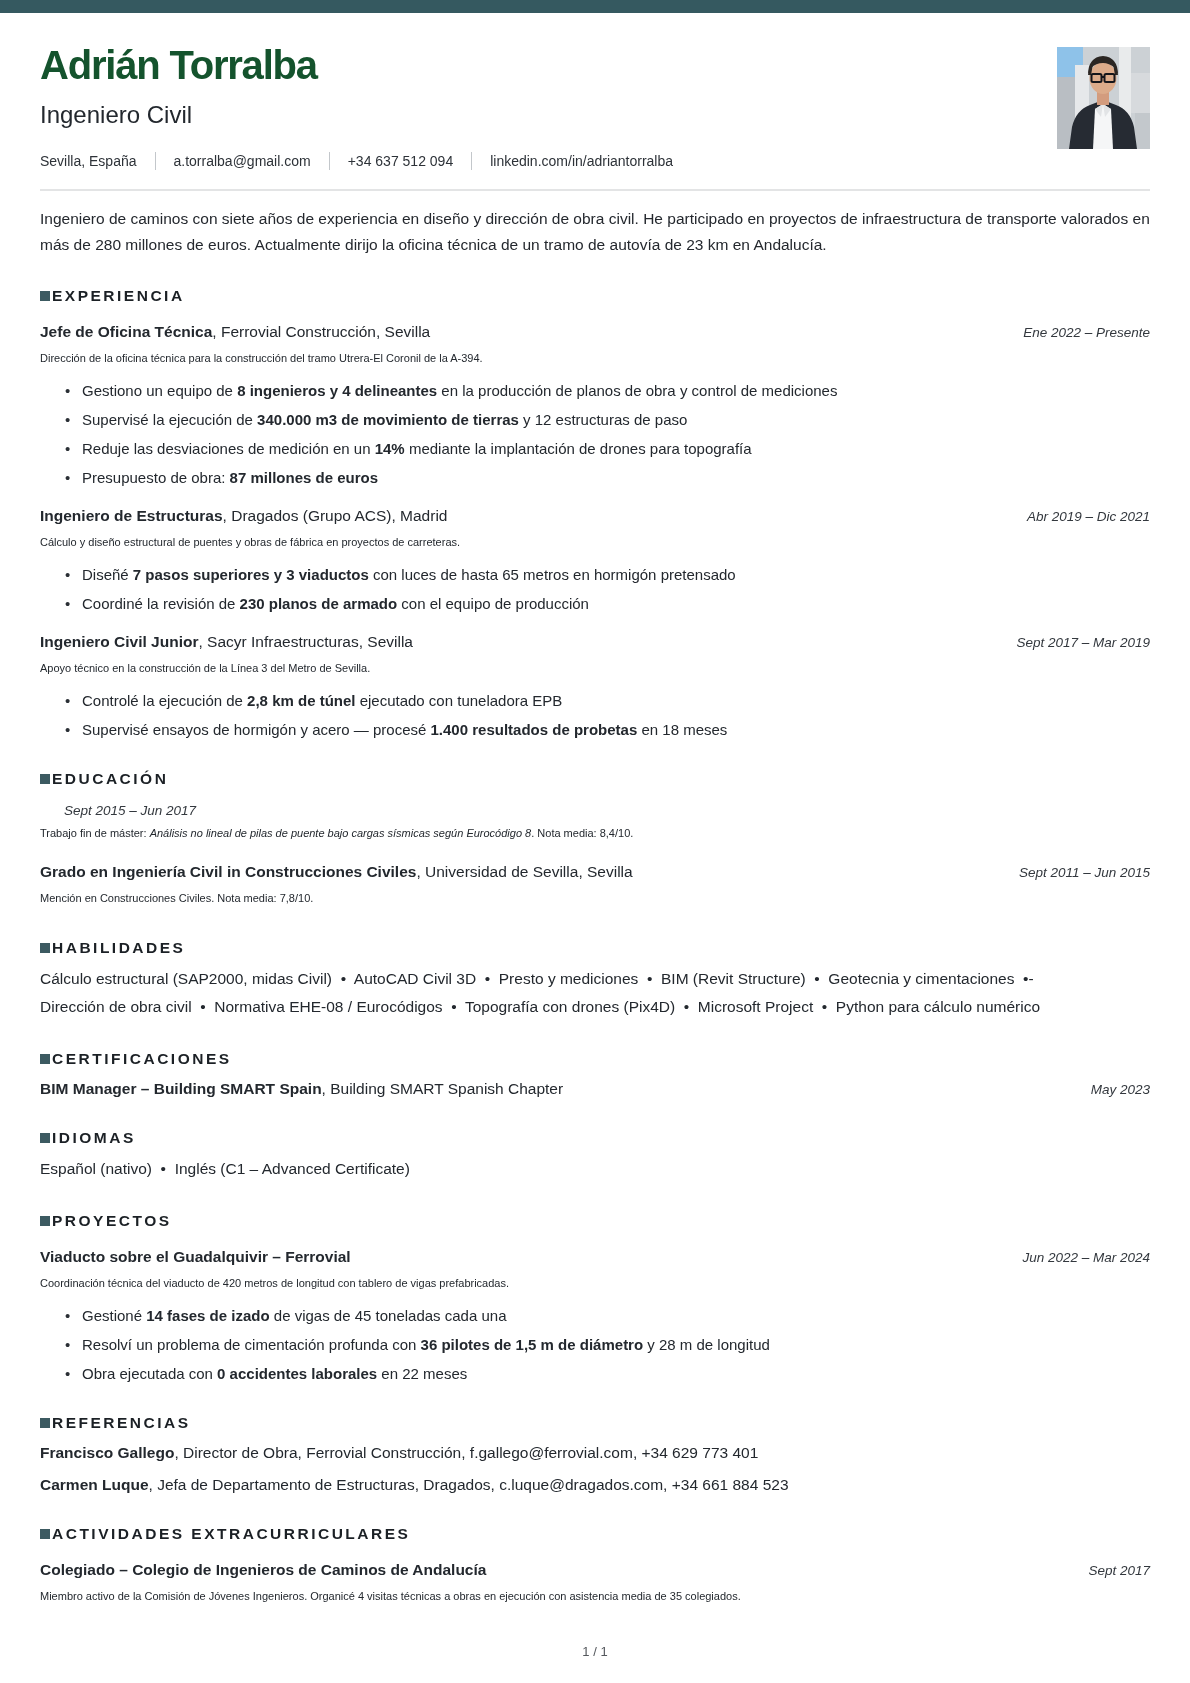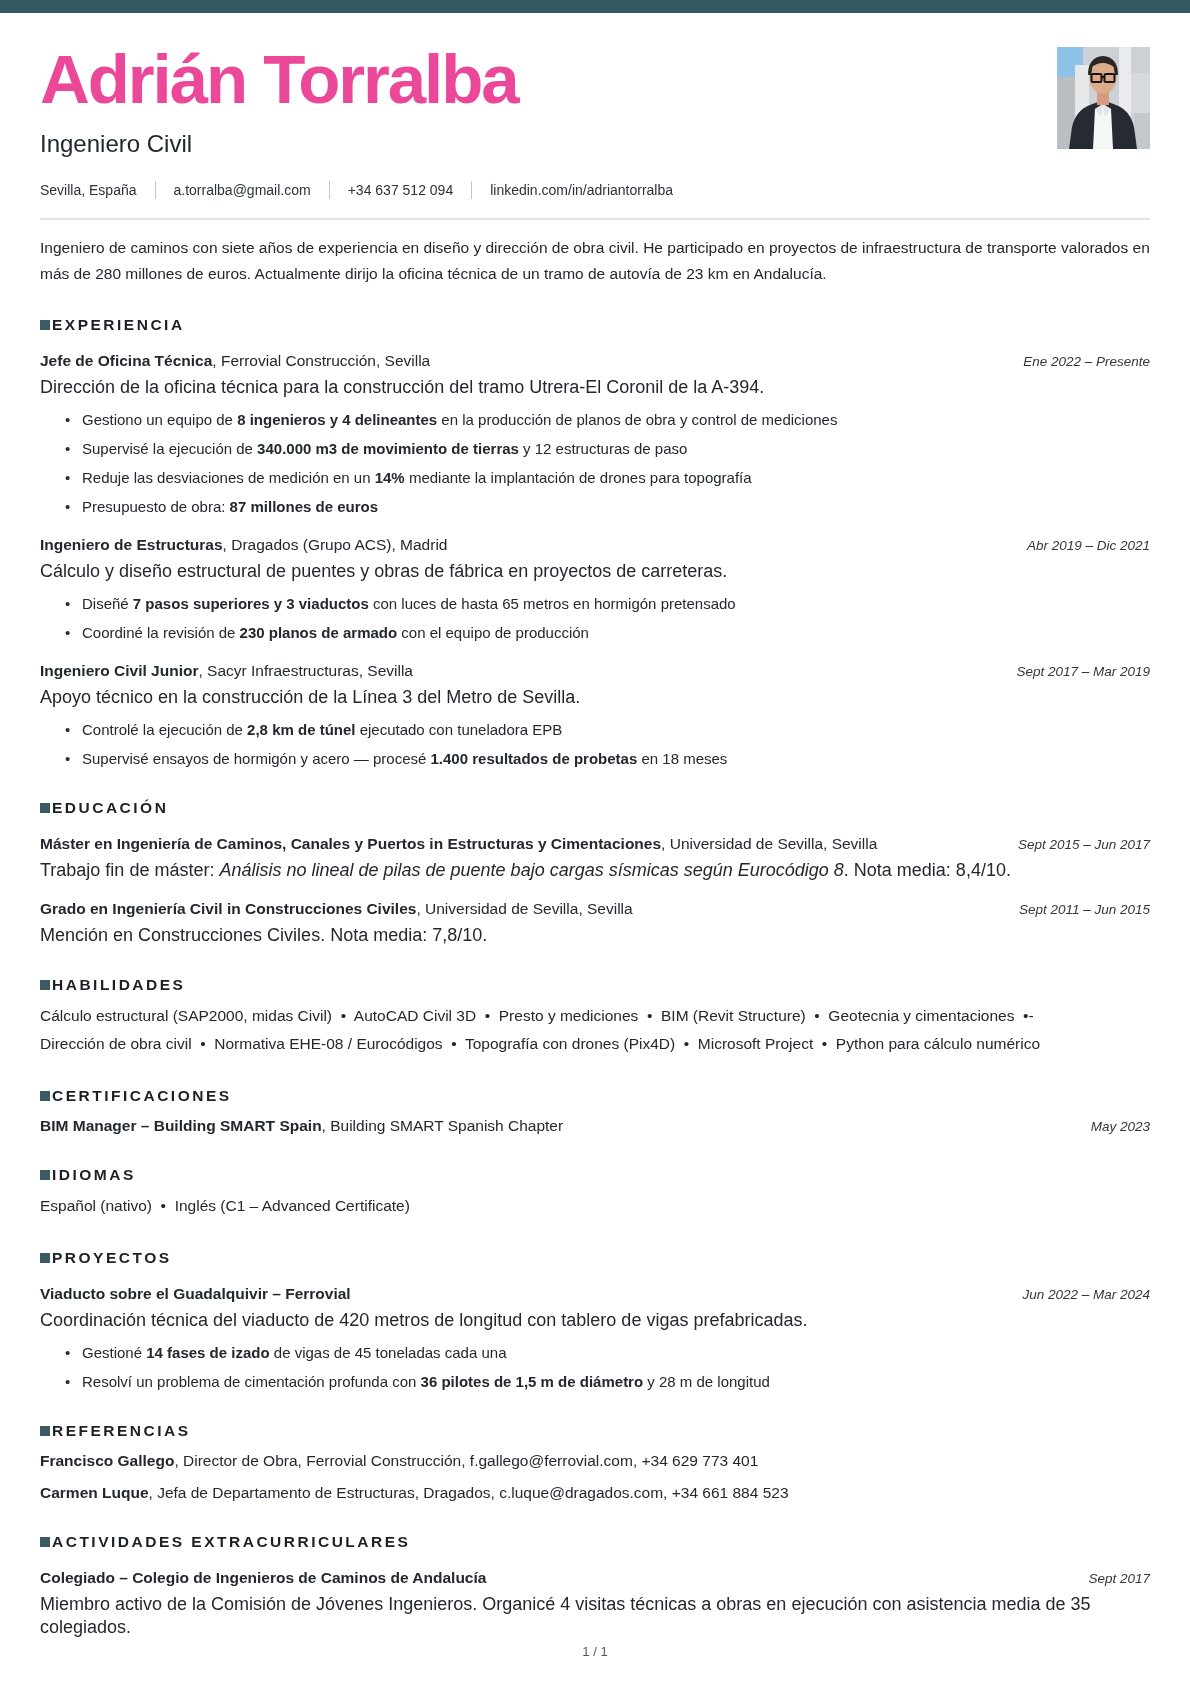--- a/index.html
+++ b/index.html
@@ -7,21 +7,21 @@
   body {
     width:1190px; height:1683px; position:relative;
     font-family:"Liberation Sans", sans-serif;
     color:#23282e;
   }
   .topbar { height:13px; background:#355960; }
   .content { padding:0 40px; }
 
   
   .header { display:flex; justify-content:space-between; align-items:flex-start; margin-top:32px; }
-  .name { font-size:69px; font-weight:bold; letter-spacing:-0.03em; color:#ec4899; line-height:1.02; }
+  .name { font-size:40px; font-weight:bold; letter-spacing:-0.03em; color:#14532d; line-height:1.02; }
   .role { font-size:24px; margin-top:15px; color:#23282e; }
   .contacts { display:flex; align-items:center; margin-top:23px; font-size:14px; color:#2d3238; }
   .vsep { width:1px; height:18px; background:#c3c7cb; margin:0 18px; }
   .photo { width:93px; height:102px; flex:0 0 auto; margin-top:2px; }
 
   .divider { height:2px; background:#e3e4e5; margin-top:19px; }
   .summary { margin-top:15px; font-size:15.5px; line-height:26px; color:#24282e; }
 
   
   .section { margin-top:29px; }
@@ -30,21 +30,21 @@
   h2 { font-size:15.5px; font-weight:bold; letter-spacing:2.5px; color:#1b2025; }
 
   .entry { margin-top:15px; }
   .entry.tight { margin-top:9px; }
   .entry-head { display:flex; justify-content:space-between; align-items:baseline; }
   .entry-title { font-size:15.5px; line-height:23px; }
   .b { font-weight:bold; }
   .i { font-style:italic; }
   .date { font-size:13.5px; font-style:italic; color:#33383e; white-space:nowrap; margin-left:24px; }
   .date:empty { display:none; }
-  .desc { font-size:18px; line-height:23px; margin-top:4px; }
+  .desc { font-size:11px; line-height:23px; margin-top:4px; }
   .desc:empty { display:none; }
   ul.bullets { list-style:none; margin-top:9px; padding-left:42px; }
   ul.bullets:empty { display:none; }
   ul.bullets li { font-size:15px; line-height:23px; margin-top:6px; position:relative; }
   ul.bullets li::before { content:"\2022"; position:absolute; left:-17px; color:#2a2f35; }
 
   .plain-line { font-size:15.5px; line-height:28px; margin-top:8px; white-space:pre-wrap; }
 
   .footer { position:absolute; bottom:24px; left:0; width:100%; text-align:center;
             font-size:13px; color:#54585d; }
@@ -149,21 +149,20 @@
 
   <div class="section">
     <div class="sec-head">
       <span class="sq"></span>
       <h2>EDUCACIÓN</h2>
     </div>
     <div>
 
         <div class="entry">
           <div class="entry-head">
-            <p class="entry-title"><span class="b">Máster en Ingeniería de Caminos, Canales y Puertos in Estructuras y Cimentaciones</span><span>, Universidad de Sevilla, Sevilla</span></p>
             <span class="date">Sept 2015 – Jun 2017</span>
           </div>
           <p class="desc"><span>Trabajo fin de máster: </span><span class="i">Análisis no lineal de pilas de puente bajo cargas sísmicas según Eurocódigo 8</span><span>. Nota media: 8,4/10.</span></p>
         </div>
 
         <div class="entry">
           <div class="entry-head">
             <p class="entry-title"><span class="b">Grado en Ingeniería Civil in Construcciones Civiles</span><span>, Universidad de Sevilla, Sevilla</span></p>
             <span class="date">Sept 2011 – Jun 2015</span>
           </div>
@@ -216,20 +215,21 @@
         <div class="entry">
           <div class="entry-head">
             <p class="entry-title"><span class="b">Viaducto sobre el Guadalquivir – Ferrovial</span><span></span></p>
             <span class="date">Jun 2022 – Mar 2024</span>
           </div>
           <p class="desc"><span>Coordinación técnica del viaducto de 420 metros de longitud con tablero de vigas prefabricadas.</span></p>
           <ul class="bullets">
 
           <li><span>Gestioné </span><span class="b">14 fases de izado</span><span> de vigas de 45 toneladas cada una</span></li>
             <li><span>Resolví un problema de cimentación profunda con </span><span class="b">36 pilotes de 1,5 m de diámetro</span><span> y 28 m de longitud</span></li>
+            <li><span>Obra ejecutada con </span><span class="b">0 accidentes laborales</span><span> en 22 meses</span></li>
           </ul>
         </div>
       </div>
   </div>
 
   <div class="section">
     <div class="sec-head">
       <span class="sq"></span>
       <h2>REFERENCIAS</h2>
     </div>

